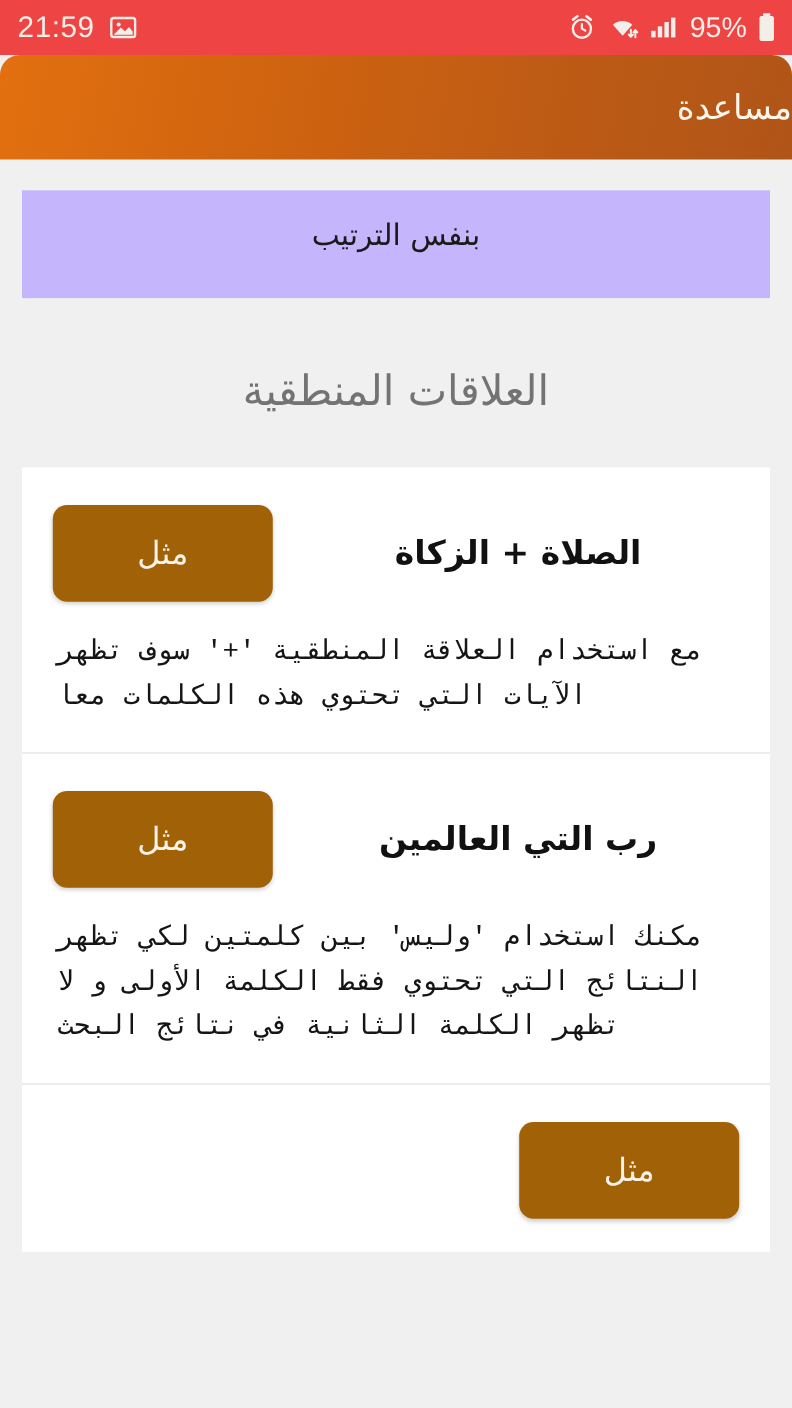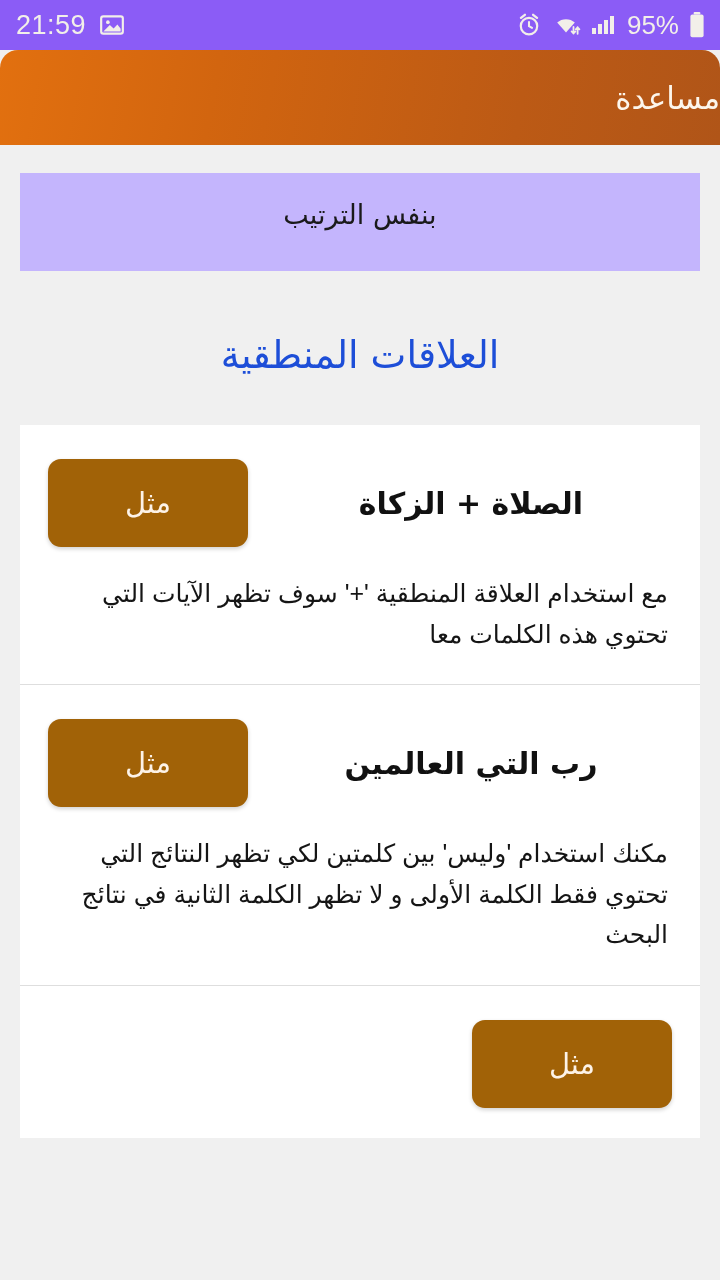--- a/index.html
+++ b/index.html
@@ -13,21 +13,21 @@
   body {
     background:#f0f0f0;
     font-family:"DejaVu Sans","Liberation Sans",sans-serif;
     direction:rtl;
     position:relative;
   }
 
   
   .status-bar {
     height:50px;
-    background:#8b5cf6;
+    background:#ef4444;
     display:flex;
     align-items:center;
     justify-content:space-between;
     padding:0 14px 0 16px;
     direction:ltr;
     position:relative;
     z-index:10;
   }
   .status-left {
     display:flex;
@@ -97,21 +97,21 @@
     font-size:27px;
     color:#1a1a1a;
     font-family:"DejaVu Sans",sans-serif;
     line-height:1.45;
     text-align:center;
   }
 
   
   .section-header {
     text-align:center;
-    color:#1d4ed8;
+    color:#737373;
     font-size:38px;
     font-family:"DejaVu Sans",sans-serif;
     font-weight:400;
     padding:62px 0 48px 0;
     letter-spacing:0.5px;
   }
 
   
   .examples-card {
     background:#ffffff;
@@ -152,24 +152,24 @@
     font-size:29px;
     font-family:"DejaVu Sans",sans-serif;
     display:flex;
     align-items:center;
     justify-content:center;
     box-shadow:0 2px 4px rgba(0,0,0,0.18);
     cursor:pointer;
   }
   .example-desc {
     margin-top:26px;
-    text-align:right;
+    text-align:left;
     font-size:25px;
     color:#151515;
-    font-family:Liberation Sans, sans-serif;
+    font-family:Liberation Mono, monospace;
     line-height:1.62;
     padding:0 4px;
   }
 </style>
 </head>
 <body>
 
 <div class="status-bar">
   <div class="status-left">
     <span class="status-clock">21:59</span>

